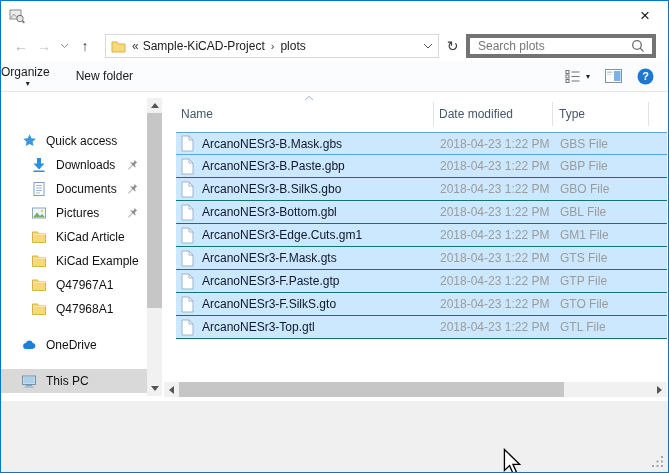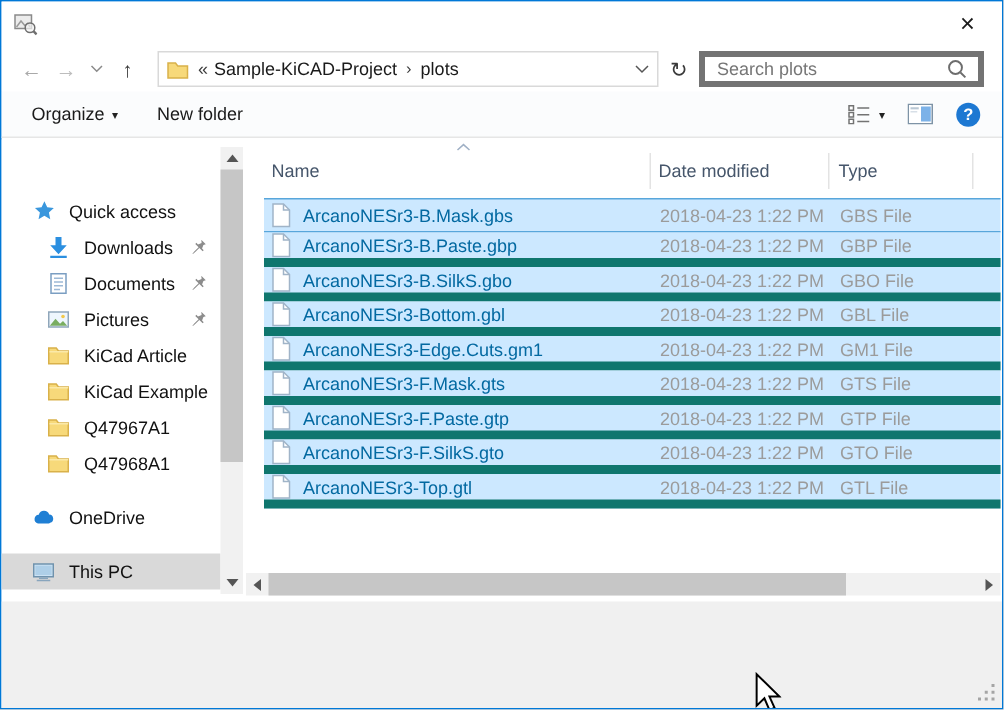--- a/index.html
+++ b/index.html
@@ -31,21 +31,21 @@
              background:#fff;box-sizing:border-box;display:flex;align-items:center;}
   .searchbox input{border:none;outline:none;flex:1;font-family:"Liberation Sans",sans-serif;
                    font-size:12px;padding-left:8px;background:transparent;color:#1a1a1a;min-width:0;}
   .searchbox input::placeholder{color:#767676;}
   .searchbox .ic{margin-right:7px;}
 
   
   .toolbar{position:absolute;top:60px;left:0;right:0;height:31px;background:#fbfcfd;
            border-bottom:1px solid #e6e6e6;display:flex;align-items:center;box-sizing:border-box;}
   .tb-btn{display:flex;align-items:center;color:#1a1a1a;}
-  .organize{margin-left:20px;}
+  .organize{margin-left:0;flex-direction:column;}
   .tb-caret{font-size:8px;margin-left:5px;color:#222;}
   .newfolder{margin-left:26px;}
   .tb-right{margin-left:auto;margin-right:14px;display:flex;align-items:center;gap:15px;}
 
   
   .sidebar{position:absolute;top:92px;left:0;width:163px;height:390px;padding-top:36px;box-sizing:border-box;background:#fff;}
   .side-item{height:24px;display:flex;align-items:center;padding-left:20px;margin-right:17px;position:relative;box-sizing:border-box;}
   .side-item.lvl1{padding-left:30px;}
   .side-item.gap{margin-top:12px;text-align:right;}
   .side-item.selected{background:#d9d9d9;}
@@ -58,25 +58,25 @@
   .arr-down{left:4px;bottom:5px;border-left:4px solid transparent;border-right:4px solid transparent;border-top:5px solid #555;}
 
   
   .list{position:absolute;left:170px;top:92px;right:1px;height:289px;background:#fff;}
   .list-header{position:relative;height:39px;}
   .hcell{position:absolute;top:14px;color:#46566b;}
   .h-name{left:10px;} .h-date{left:268px;} .h-type{left:388px;}
   .h-sort{position:absolute;left:132px;top:2px;}
   .h-div{position:absolute;top:9px;height:24px;width:1px;background:#e3e3e3;}
   .rows{position:relative;}
-  .frow{height:23px;margin-left:5px;background:#cce8ff;border-bottom:6px solid #0f766e;
+  .frow{height:23px;margin-left:5px;background:#cce8ff;border-bottom:1px solid #0f766e;
         display:flex;align-items:center;box-sizing:border-box;position:relative;}
   .frow.focused{border-top:1px solid #58a6db;border-bottom:1px solid #58a6db;}
   .frow .ic{margin-left:4px;}
-  .c-name{margin-left:7px;color:#0369a1;white-space:nowrap;}
+  .c-name{margin-left:7px;color:#0f172a;white-space:nowrap;}
   .c-date{position:absolute;left:264px;color:#9b9b9b;white-space:nowrap;}
   .c-type{position:absolute;left:384px;color:#9b9b9b;white-space:nowrap;}
 
   
   .hscroll{position:absolute;left:163px;top:381px;right:1px;height:15px;background:#f1f1f1;}
   .arr-left{left:5px;top:4px;border-top:4px solid transparent;border-bottom:4px solid transparent;border-right:5px solid #555;}
   .arr-right{right:5px;top:4px;border-top:4px solid transparent;border-bottom:4px solid transparent;border-left:5px solid #555;}
   .h-thumb{position:absolute;left:15px;top:0;width:385px;height:15px;background:#c6c6c6;}
 
   

